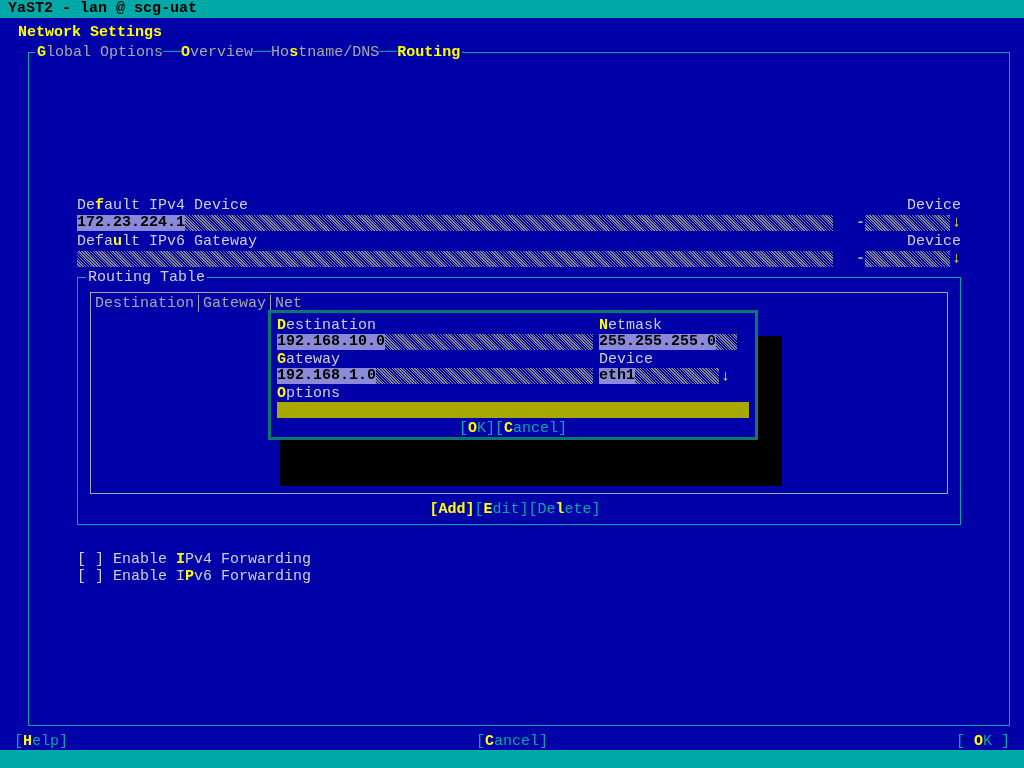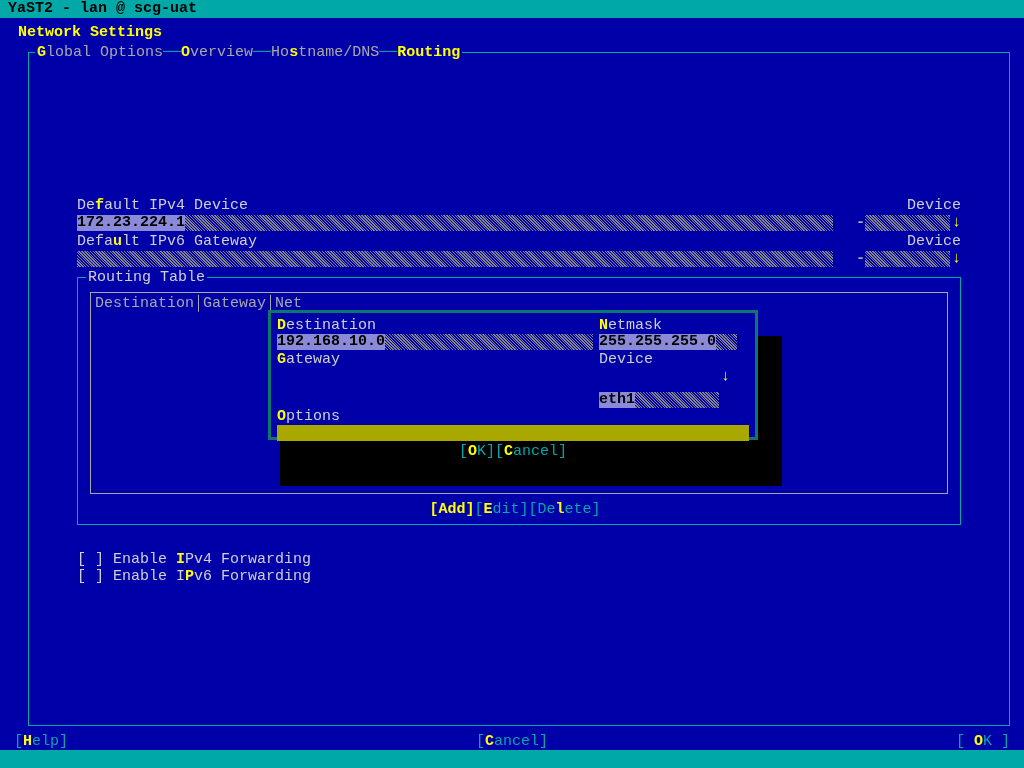--- a/index.html
+++ b/index.html
@@ -128,21 +128,21 @@
   .m-field {
     display:inline-block;
     height:16px;
     background-image: repeating-linear-gradient(45deg,#888 0 1px,#0000a8 1px 2px);
     background-color:#4a4ad0;
     line-height:16px;
   }
   .m-field-dest { width:316px; }
   .m-field-nm { width:138px;text-decoration:underline; }
   .m-field-gw { width:316px; }
-  .m-field-dev { width:120px;margin-top:24px; }
+  .m-field-dev { width:120px; }
   .m-field-opts { display:block; width:100%; height:16px; background:#a8a800; }
   .modal-actions { text-align:center; color:#00a8a8; margin-top:2px; }
   .nudge { display:inline-block; vertical-align:top; }
   .val-left {
     display:inline-block; background:#8a8ad8; color:#000;
     font-weight:bold; padding:0; height:16px; line-height:16px;
     vertical-align:top;
   }
   .dash { color:#a8a8a8; font-weight:bold; }
 </style>
@@ -207,20 +207,21 @@
       <span class="m-field m-field-dest nudge"><span class="val-left">192.168.10.0</span></span>
     </div>
     <div style="width:150px">
       <div class="m-label"><span class="hotkey">N</span><span>etmask</span></div>
       <span class="m-field m-field-nm nudge"><span class="val-left">255.255.255.0</span></span>
     </div>
   </div>
   <div class="modal-row">
     <div class="modal-col">
       <div class="m-label"><span class="hotkey">G</span><span>ateway</span></div>
+      <span class="m-field m-field-gw nudge"><span class="val-left">192.168.1.0</span></span>
     </div>
     <div style="width:150px">
       <div class="m-label">Device</div>
       <span class="m-field m-field-dev nudge"><span class="val-left">eth1</span></span><span class="arrow">↓</span>
     </div>
   </div>
   <div>
     <div class="m-label"><span class="hotkey">O</span><span>ptions</span></div>
     <span class="m-field-opts"></span>
   </div>

